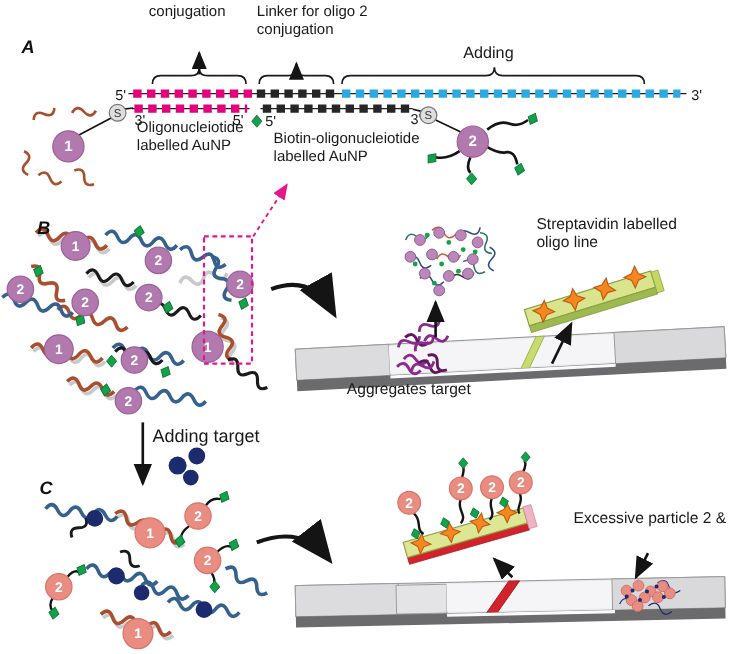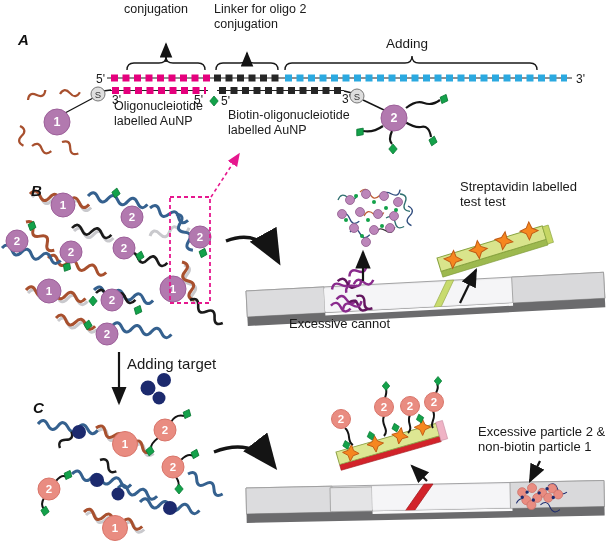--- a/index.html
+++ b/index.html
@@ -449,27 +449,26 @@
 
   <div class="t" style="left:114px;top:99px">
     <div>Oligonucleiotide</div>
       <div>labelled AuNP</div>
   </div>
   <div class="t" style="left:228px;top:108px">
     <div>Biotin-oligonucleiotide</div>
       <div>labelled AuNP</div>
   </div>
 
-  <div class="t" style="left:460px;top:179px;font-size:13px">
+  <div class="t" style="left:447px;top:179px;font-size:13px">
     <div>Streptavidin labelled</div>
-      <div>test test</div>
+      <div>oligo line</div>
   </div>
   <div class="t" style="left:289px;top:316px;font-size:13px">
-    <div>Excessive cannot</div>
+    <div>Aggregates target</div>
   </div>
 
   <div class="t" style="left:127px;top:356px;font-size:15px">Adding target</div>
 
   <div class="t" style="left:478px;top:424px;font-size:13px">
     <div>Excessive particle 2 &amp;</div>
-      <div>non-biotin particle 1</div>
   </div>
 </div>
 
 </body></html>

